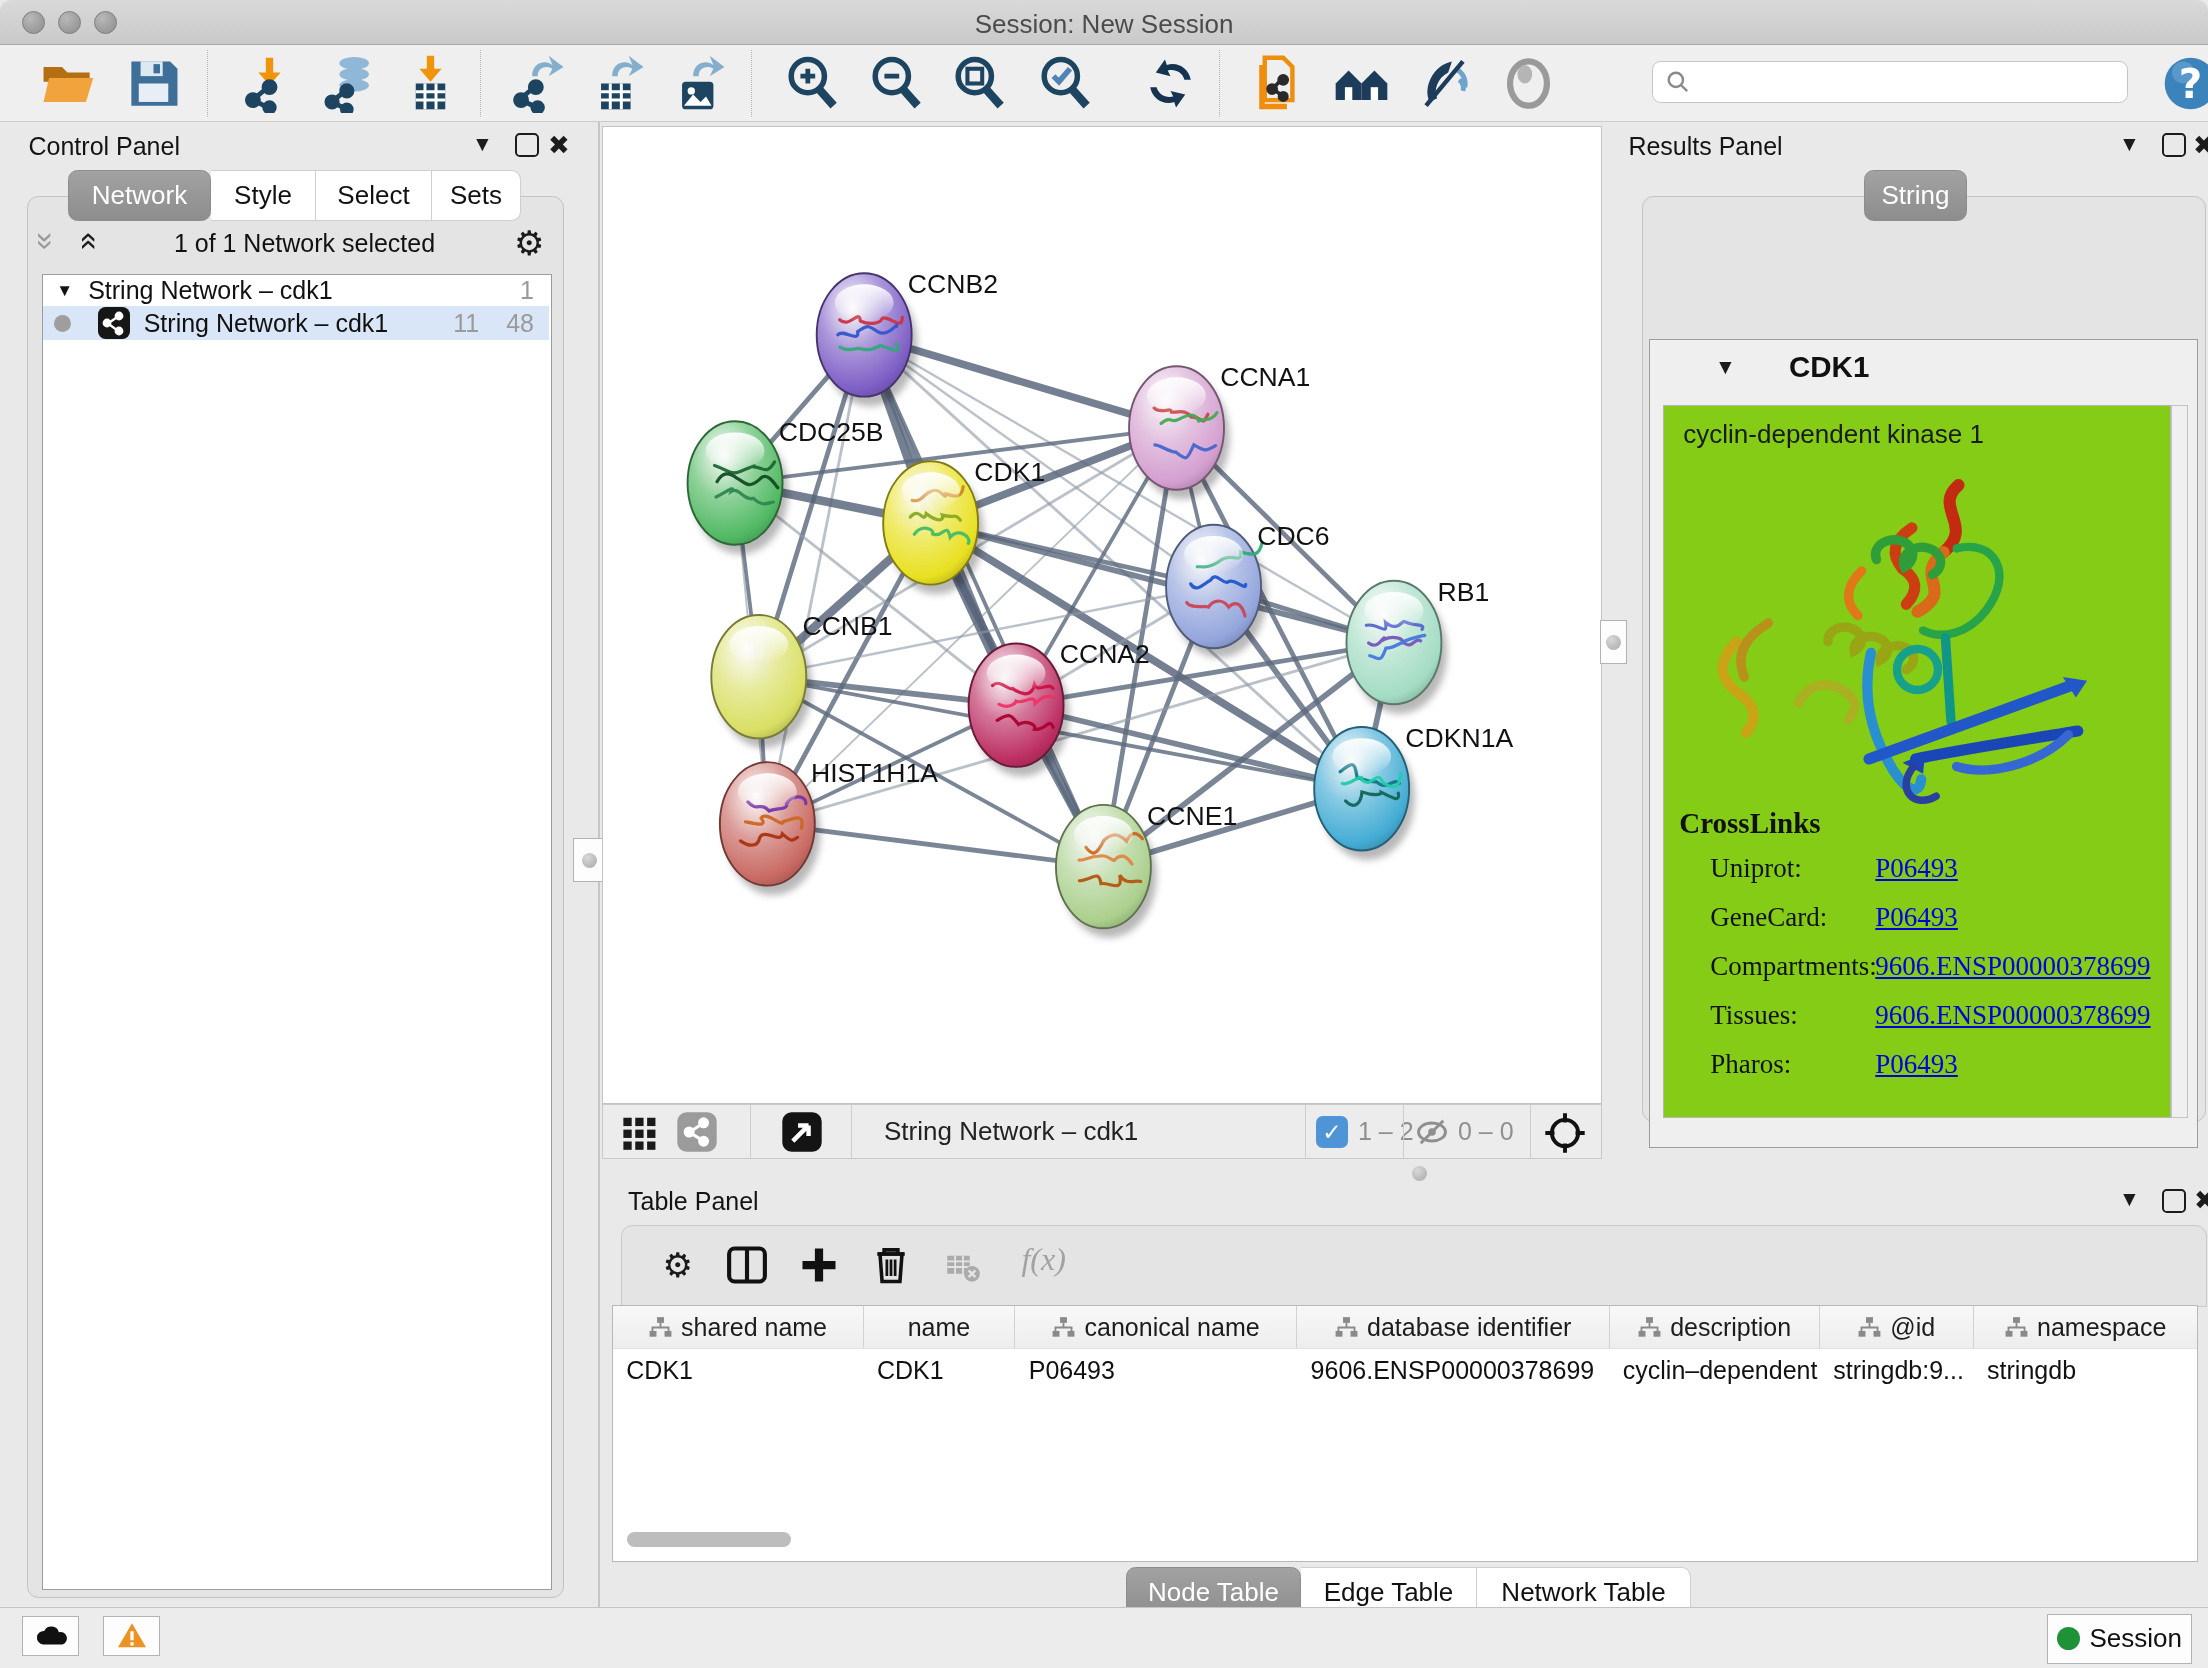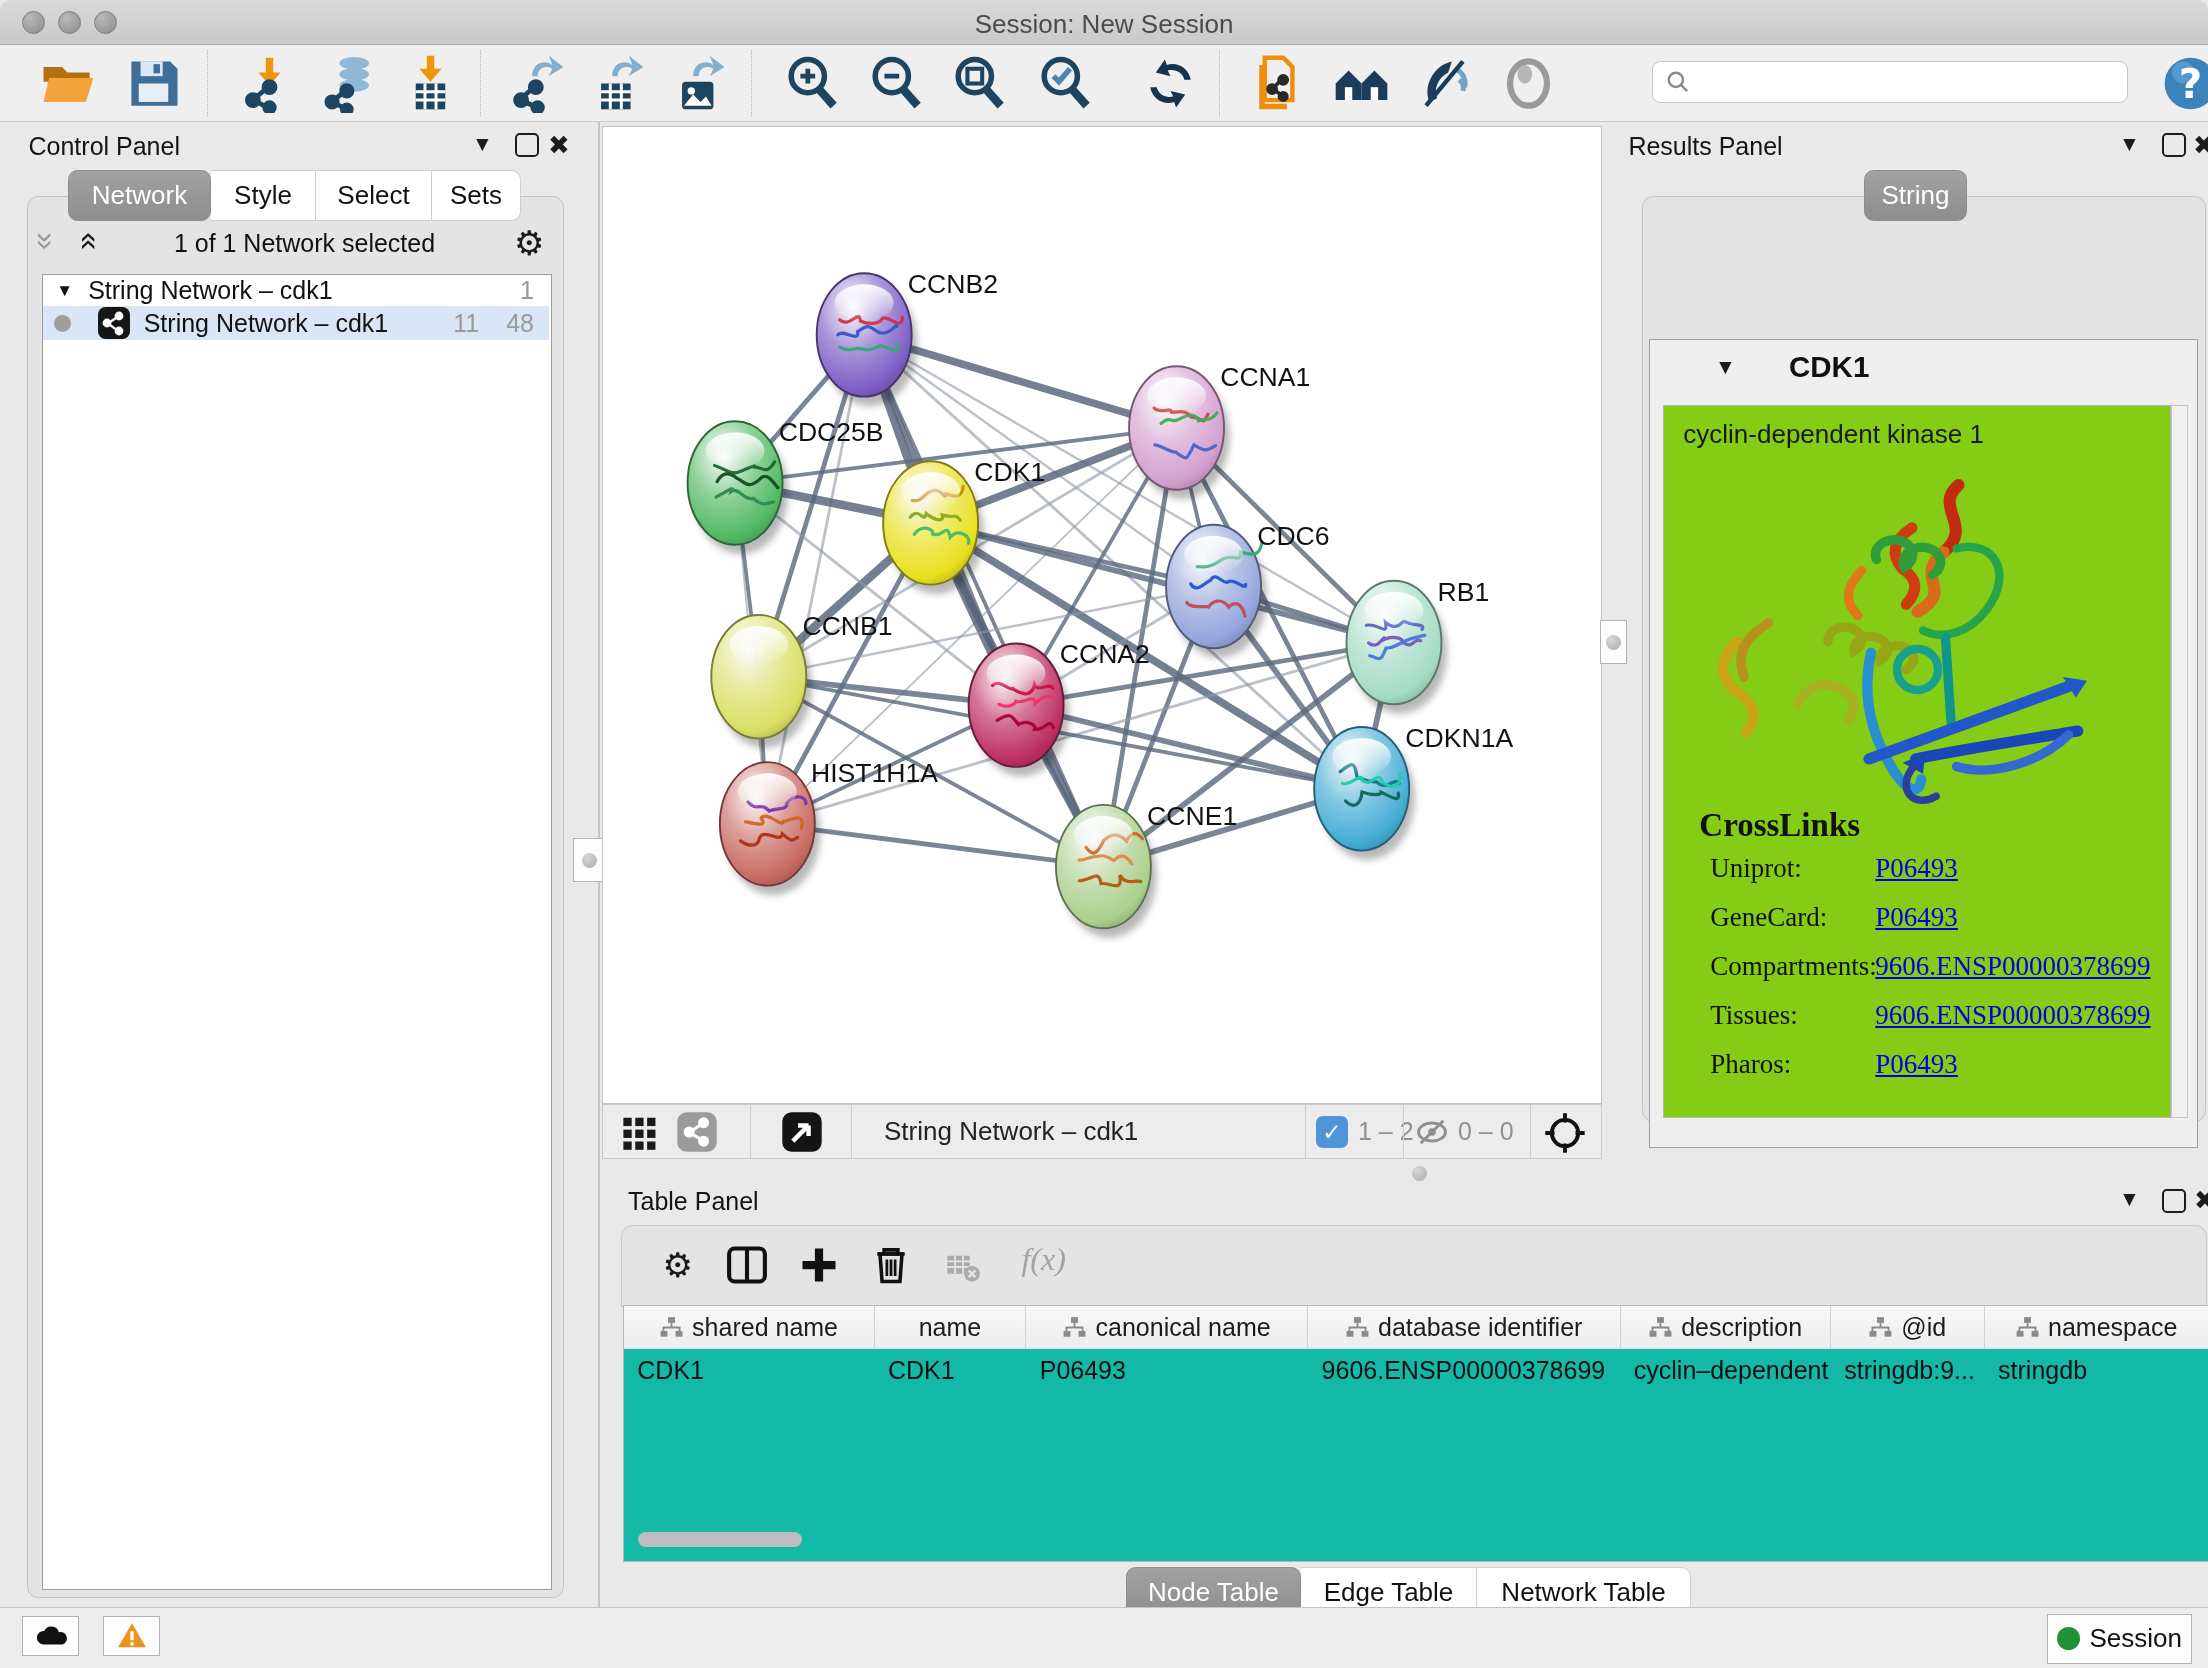--- a/index.html
+++ b/index.html
@@ -611,21 +611,21 @@
         <path d="M286 192 L 292 282" stroke="#0f9688" stroke-width="10"></path>
         <path d="M206 208 C 196 254, 206 296, 230 334 C 244 356, 258 362, 260 344" stroke="#2a8fd0" stroke-width="11"></path>
         <path d="M204 322 C 282 294, 358 266, 424 242" stroke="#2257c9" stroke-width="12"></path>
         <path d="M438 238 l -26 -4 14 22 z" fill="#2257c9" stroke="none"></path>
         <path d="M428 292 C 368 302, 302 312, 254 322" stroke="#1a46b8" stroke-width="12"></path>
         <path d="M240 326 l 24 -10 -2 22 z" fill="#1a46b8" stroke="none"></path>
         <path d="M298 330 C 338 342, 390 324, 418 296" stroke="#3668d4" stroke-width="10"></path>
         <path d="M252 330 C 232 354, 252 376, 276 362" stroke="#2b3f9e" stroke-width="8"></path>
       </svg>
 
-      <div class="abs serif" style="left:35px;top:401px;font-size:33px;font-weight:bold;color:#111">CrossLinks</div>
+      <div class="abs serif" style="left:15px;top:401px;font-size:29px;font-weight:bold;color:#111">CrossLinks</div>
       <div class="abs" style="left:46px;top:447px">
         <div style="height:49px"><span class="xlabel">Uniprot:</span></div>
         <div style="height:49px"><span class="xlabel">GeneCard:</span></div>
         <div style="height:49px"><span class="xlabel">Compartments:</span></div>
         <div style="height:49px"><span class="xlabel">Tissues:</span></div>
         <div style="height:49px"><span class="xlabel">Pharos:</span></div>
       </div>
       <div class="abs" style="left:211px;top:447px">
         <div style="height:49px"><a class="xlink">P06493</a></div>
         <div style="height:49px"><a class="xlink">P06493</a></div>
@@ -670,21 +670,21 @@
           <g stroke="#e4e4e4" stroke-width="1.6">
             <path d="M2 11h20M2 16h20M9 6v16M16 6v16"></path>
           </g>
           <circle cx="24" cy="22" r="7" fill="#ababab"></circle>
           <path d="M21 19l6 6M27 19l-6 6" stroke="#e4e4e4" stroke-width="2.2"></path>
         </svg>
     </span>
     <span class="abs serif" style="left:399px;top:15px;font-size:32px;font-style:italic;color:#a2a2a2">f(x)</span>
   </div>
 
-  <div class="abs" style="left:14px;top:126px;width:1584px;height:255px;background:#14b8a6;border:1px solid #b8b8b8;overflow:hidden">
+  <div class="abs" style="left:3px;top:126px;width:1584px;height:255px;background:#ffffff;border:1px solid #b8b8b8;overflow:hidden">
     <div style="display:flex">
       <div class="thcell" style="width:256px">
           <svg viewBox="0 0 20 20" width="23" height="23">
             <g fill="#8a8a8a">
               <rect x="7" y="1" width="6" height="5"></rect>
               <path d="M10 6v4M3 13v-3h14v3" stroke="#8a8a8a" stroke-width="1.6" fill="none"></path>
               <rect x="0.5" y="13" width="6" height="5"></rect>
               <rect x="13.5" y="13" width="6" height="5"></rect>
             </g>
           </svg>

